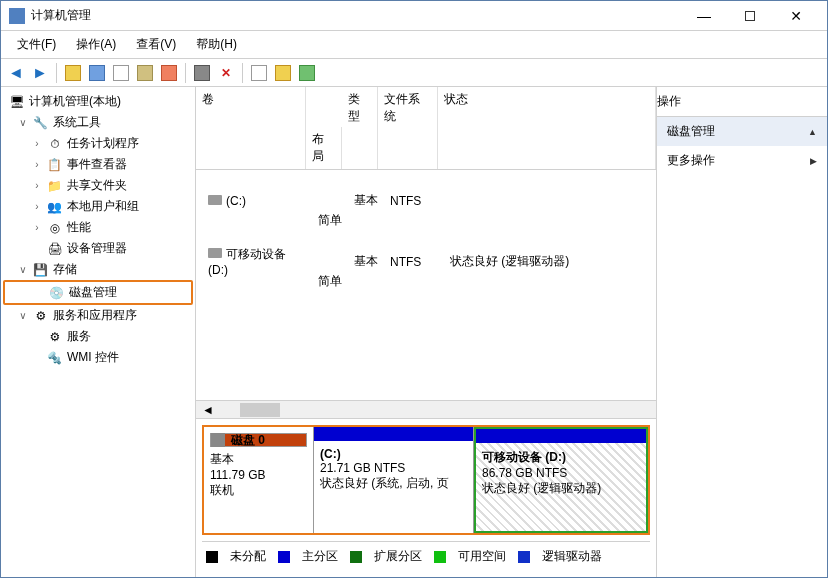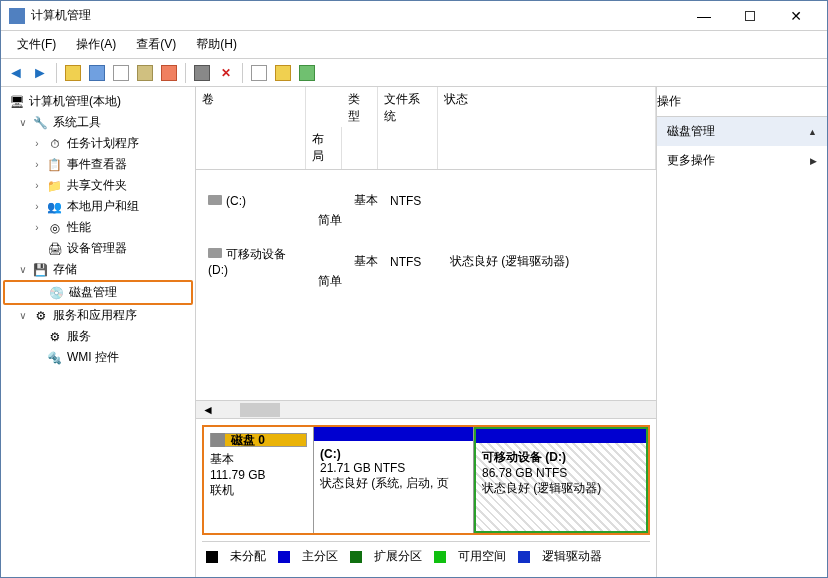--- a/index.html
+++ b/index.html
@@ -34,21 +34,21 @@
 .vol-head div { padding: 4px 6px; border-right: 1px solid #e0e0e0; }
 .vol-list { flex: 0 0 auto; }
 .vol-row { display: flex; padding: 2px 6px; align-items: center; }
 .vol-row .cell { padding: 0 6px; }
 .vol-spacer { flex: 1; }
 .hscroll { height: 18px; background: #f0f0f0; border-top: 1px solid #d0d0d0; display: flex; align-items: center; }
 .hscroll .thumb { width: 40px; height: 14px; background: #ccc; margin-left: 20px; }
 .disk-panel { border-top: 1px solid #d0d0d0; padding: 6px; }
 .disk-row { display: flex; border: 2px solid #e87a1a; height: 110px; }
 .disk-info { width: 110px; border-right: 1px solid #999; padding: 6px; background: #fff; }
-.disk-info .bar { height: 14px; background: #eab308; border: 1px solid #999; margin-bottom: 4px; display: flex; align-items: center; }
+.disk-info .bar { height: 14px; background: #c2410c; border: 1px solid #999; margin-bottom: 4px; display: flex; align-items: center; }
 .disk-info .bar .sq { width: 14px; height: 14px; background: #888; }
 .part { flex: 1; border-right: 1px solid #999; background: #fff; display: flex; flex-direction: column; }
 .part .pbar { height: 14px; background: #0000d0; }
 .part .pbody { padding: 6px; flex: 1; }
 .part.last { border-right: none; border: 2px solid #2aa02a; }
 .part.last .pbody { background: repeating-linear-gradient(45deg, #fff, #fff 4px, #ddd 4px, #ddd 6px); }
 .legend { display: flex; gap: 12px; padding: 6px 4px; align-items: center; border-top: 1px solid #d0d0d0; margin-top: 6px; }
 .leg { display: flex; align-items: center; gap: 12px; }
 .leg .sw { width: 12px; height: 12px; }
 .right { width: 170px; display: flex; flex-direction: column; }

